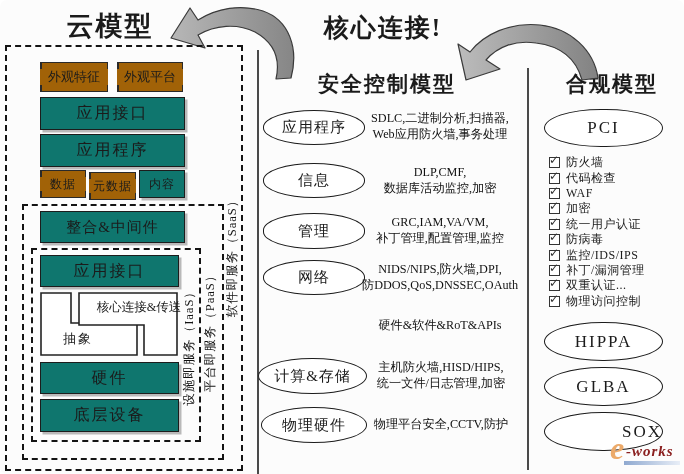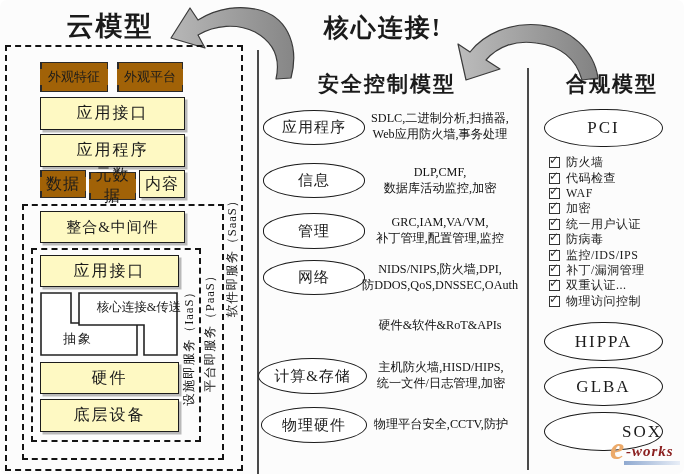--- a/index.html
+++ b/index.html
@@ -6,21 +6,21 @@
   #canvas{
     position:relative; width:684px; height:474px; overflow:hidden;
     background:#fcfcfc; color:#1b1b1b;
     font-family:"Liberation Serif","DejaVu Serif",serif;
     border-radius:7px;
   }
   .abs{position:absolute;}
   .ctr{display:flex;align-items:center;justify-content:center;text-align:center;}
   
   .sbox{
-    position:absolute;border:1.6px solid #1c1c1c;background:#fef9c3;
+    position:absolute;border:1.6px solid #1c1c1c;background:#0f766e;
     box-shadow:2.5px 2.5px 0 #b9b9b9;
     display:flex;align-items:center;justify-content:center;text-align:center;
   }
   
   .bracket{
     position:absolute;background:#a16207;
     border-top:1.5px solid #2a2a2a;border-bottom:1.5px solid #2a2a2a;
     display:flex;align-items:center;justify-content:center;text-align:center;
   }
   .bracket::before,.bracket::after{
@@ -54,21 +54,21 @@
   .chk-item{display:flex;align-items:center;height:15.4px;font-size:12px;letter-spacing:.5px;}
   .chk-box{
     display:inline-block;width:9px;height:9px;border:1.2px solid #333;
     position:relative;margin-right:6px;flex:none;background:#fff;
   }
   .chk-box::after{
     content:"✓";position:absolute;left:-1px;top:-5px;font-size:12px;color:#2f2f2f;
     font-family:"DejaVu Sans",sans-serif;
   }
   .box-label{font-size:16px;letter-spacing:2px;}
-  .small-label{font-size:16px;letter-spacing:1px;}
+  .small-label{font-size:12px;letter-spacing:1px;}
   
   .wm-e{position:absolute;left:610px;top:433px;font-size:32px;line-height:30px;
         font-style:italic;font-weight:700;color:#ecaa6a;}
   .wm-rest{position:absolute;left:626px;top:443px;font-size:15px;font-style:italic;
         font-weight:700;color:#8b2020;letter-spacing:1px;}
   .wm-bar{position:absolute;left:624px;top:461px;width:56px;height:4px;
         background:linear-gradient(to right,#8fa9d0,#e8eef7);}
 </style>
 </head>
 <body>

